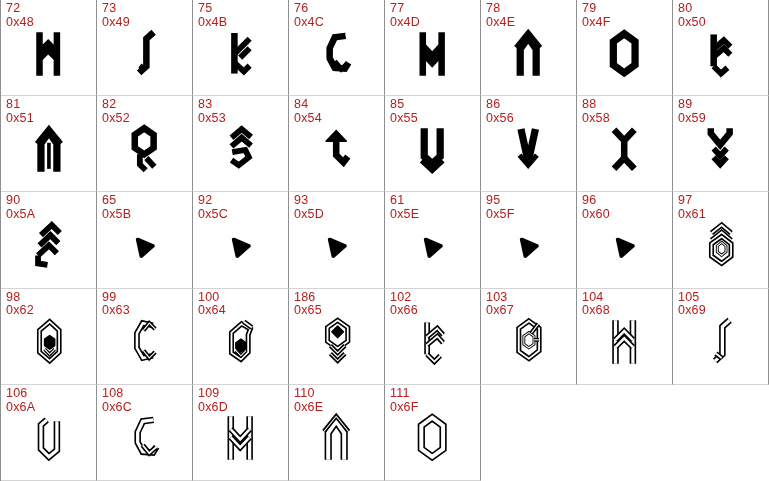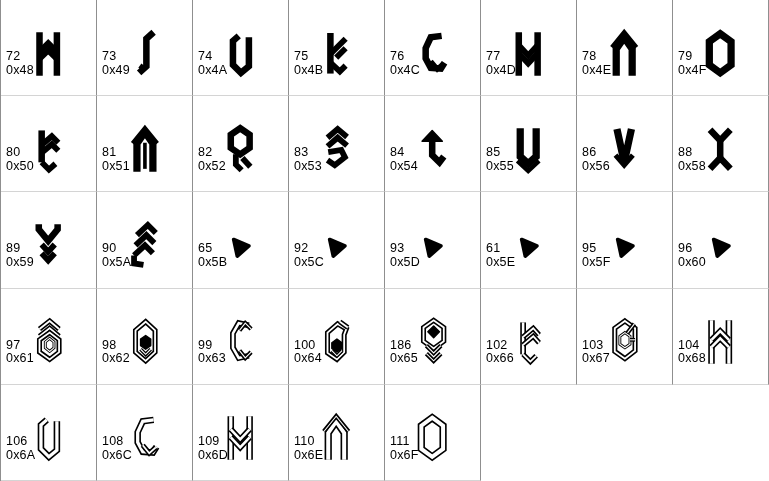--- a/index.html
+++ b/index.html
@@ -16,26 +16,25 @@
   .cell{
     position:relative;
     box-sizing:border-box;
     border-right:1px solid #8f8f8f;
     border-bottom:1px solid #d4d4d4;
     background:#fff;
     overflow:hidden;
   }
   .label{
     position:absolute;top:2px;left:5px;
-    color:#000000;
+    color:#b91c1c;
     font-size:12.5px;
     line-height:1.1;
     letter-spacing:.2px;
     user-select:none;
-    margin-top:48px;
   }
   .glyph{
     position:absolute;left:0;top:0;right:0;bottom:0;
     display:flex;align-items:center;justify-content:center;
     padding-top:12px;
   }
   .glyph svg{height:58px;width:auto;display:block;}
 </style>
 </head>
 <body>
@@ -63,31 +62,20 @@
       <div>0x49</div>
     </div>
     <div class="glyph">
           <svg viewBox="0 0 64 80" xmlns="http://www.w3.org/2000/svg">
             <path d="M45 10 L35 19 V57 L25 66" fill="none" stroke="#000000" stroke-width="9" stroke-linejoin="miter"></path>
             <path d="M26 56 L34 62" fill="none" stroke="#000000" stroke-width="7" stroke-linejoin="miter"></path>
           </svg>
         </div>
   </div>
 
-  <div class="cell">
-    <div class="label">
-      <div>74</div>
-      <div>0x4A</div>
-    </div>
-    <div class="glyph">
-          <svg viewBox="0 0 64 80" xmlns="http://www.w3.org/2000/svg">
-            <path d="M30 15 L22 22 V55 L33 66 L44 57 V17" fill="none" stroke="#000000" stroke-width="9" stroke-linejoin="miter"></path>
-          </svg>
-        </div>
-  </div>
 
   <div class="cell">
     <div class="label">
       <div>75</div>
       <div>0x4B</div>
     </div>
     <div class="glyph">
           <svg viewBox="0 0 64 80" xmlns="http://www.w3.org/2000/svg">
             <path d="M24 11 V67" fill="none" stroke="#000000" stroke-width="9" stroke-linejoin="miter"></path>
             <path d="M24 40 L45 19" fill="none" stroke="#000000" stroke-width="8" stroke-linejoin="miter"></path>
@@ -500,20 +488,34 @@
             <path d="M44 10 V70" fill="none" stroke="#000000" stroke-width="9" stroke-linejoin="miter"></path>
             <path d="M44 10 V70" fill="none" stroke="#ffffff" stroke-width="4.5" stroke-linejoin="miter"></path>
             <path d="M20 37 L32 25 L44 37" fill="none" stroke="#000000" stroke-width="8" stroke-linejoin="miter"></path>
             <path d="M20 37 L32 25 L44 37" fill="none" stroke="#ffffff" stroke-width="3.5" stroke-linejoin="miter"></path>
             <path d="M20 47 L32 35 L44 47" fill="none" stroke="#000000" stroke-width="8" stroke-linejoin="miter"></path>
             <path d="M20 47 L32 35 L44 47" fill="none" stroke="#ffffff" stroke-width="3.5" stroke-linejoin="miter"></path>
           </svg>
         </div>
   </div>
 
+  <div class="cell">
+    <div class="label">
+      <div>105</div>
+      <div>0x69</div>
+    </div>
+    <div class="glyph">
+          <svg viewBox="0 0 64 80" xmlns="http://www.w3.org/2000/svg">
+            <path d="M45 10 L35 19 V57 L25 66" fill="none" stroke="#000000" stroke-width="9" stroke-linejoin="miter"></path>
+            <path d="M45 10 L35 19 V57 L25 66" fill="none" stroke="#ffffff" stroke-width="4.5" stroke-linejoin="miter"></path>
+            <path d="M26 56 L34 62" fill="none" stroke="#000000" stroke-width="7" stroke-linejoin="miter"></path>
+            <path d="M26 56 L34 62" fill="none" stroke="#ffffff" stroke-width="2.5" stroke-linejoin="miter"></path>
+          </svg>
+        </div>
+  </div>
 
   <div class="cell">
     <div class="label">
       <div>106</div>
       <div>0x6A</div>
     </div>
     <div class="glyph">
           <svg viewBox="0 0 64 80" xmlns="http://www.w3.org/2000/svg">
             <path d="M30 15 L22 22 V55 L33 66 L44 57 V17" fill="none" stroke="#000000" stroke-width="9" stroke-linejoin="miter"></path>
             <path d="M30 15 L22 22 V55 L33 66 L44 57 V17" fill="none" stroke="#ffffff" stroke-width="4.5" stroke-linejoin="miter"></path>

